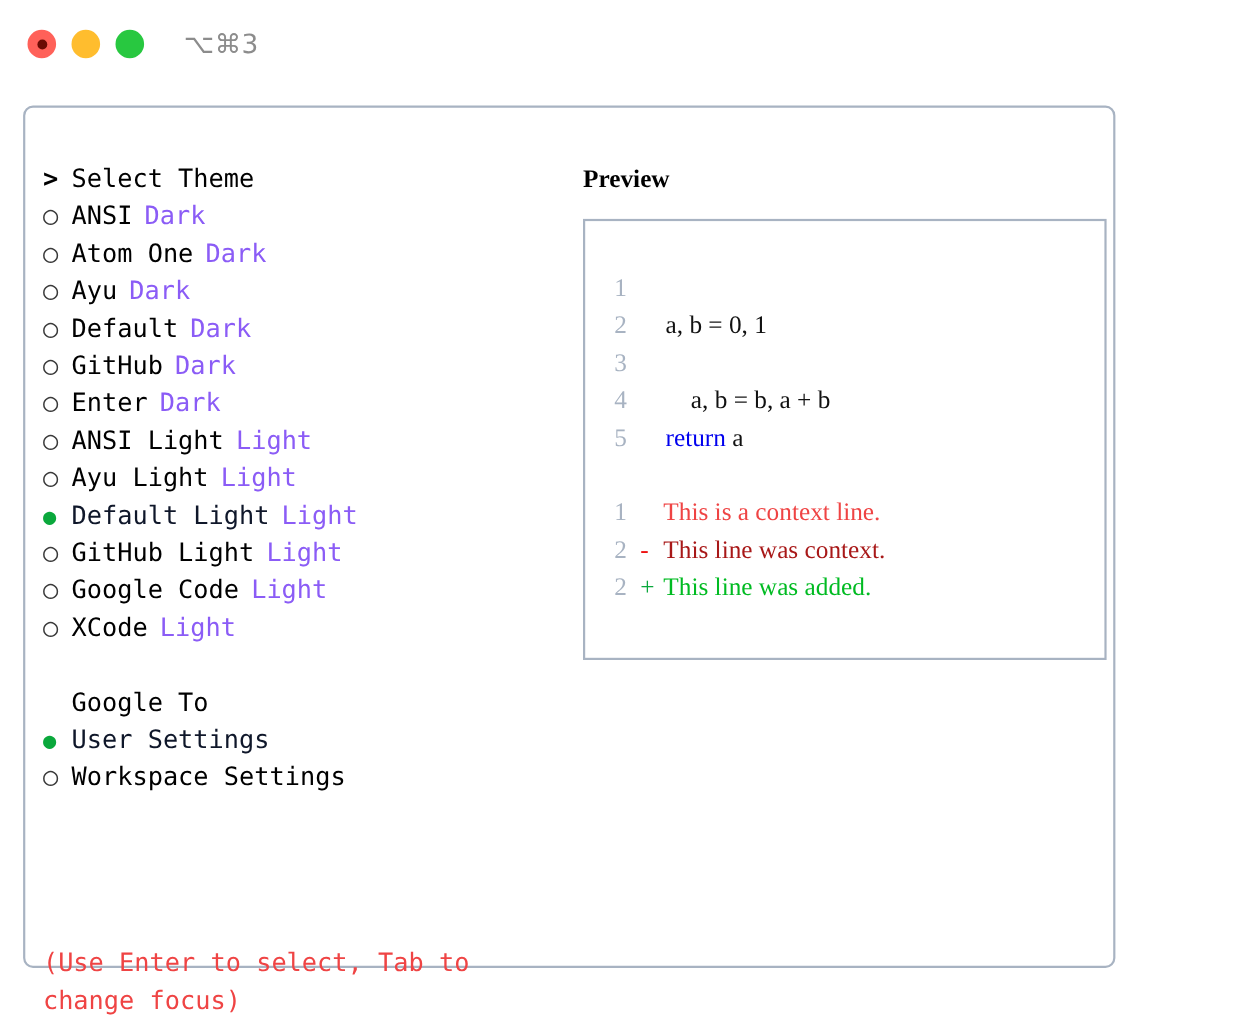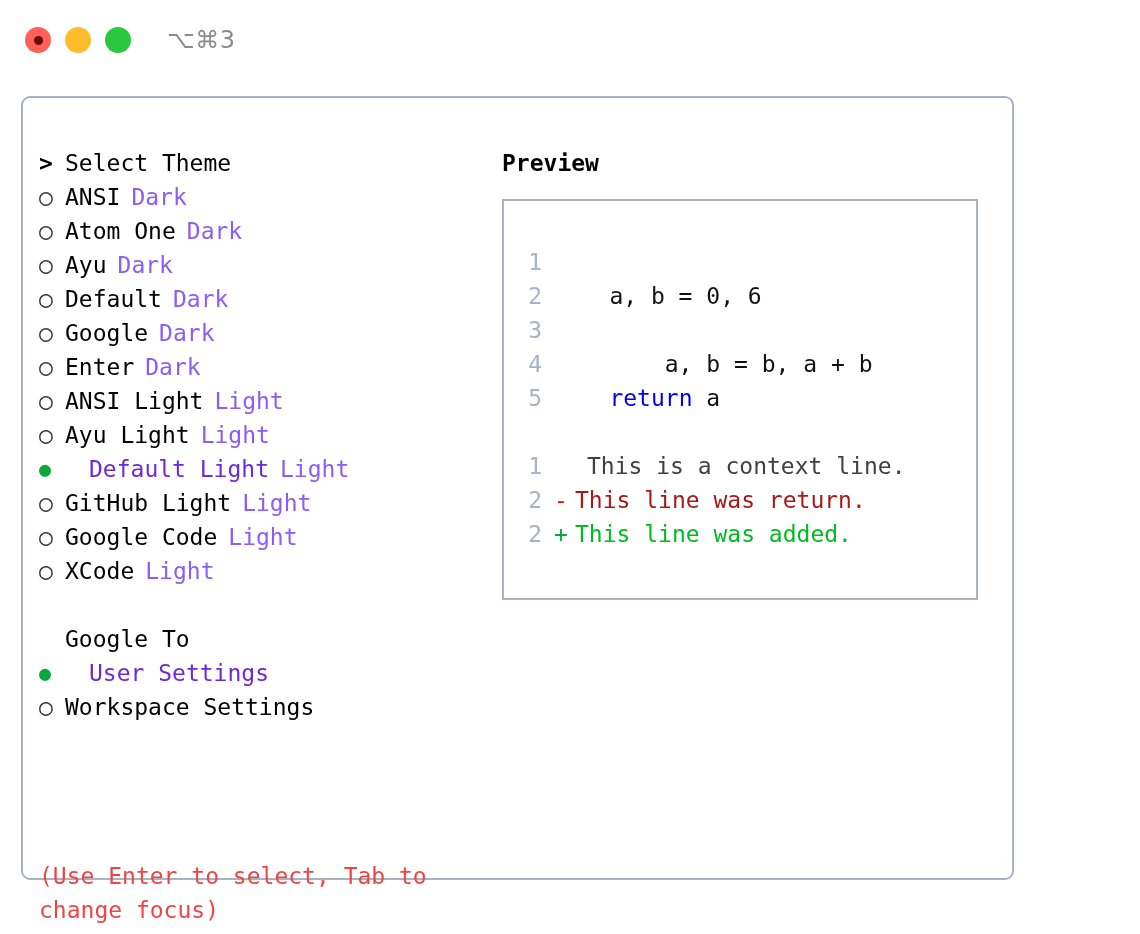--- a/index.html
+++ b/index.html
@@ -115,44 +115,45 @@
   }
   .marker.hollow { color: #3a3a3a; }
   .marker.filled { color: #0aa83c; font-size: 20px; }
   .marker.blank  { color: transparent; }
 
   .label { color: #000000; }
   .row.heading .label {
     font-weight: normal;
     color: #000000;
   }
-  .row.selected .label { color: #6d28d9; margin-left: 24px; }
+  .row.selected .label { color: #0f172a; }
   .variant {
     color: #8b5cf6;
     margin-left: 11px;
   }
   .spacer { height: 34px; }
 
   .hint {
     position: absolute;
     left: 16px;
     top: 761px;
     width: 420px;
     color: #ef4444;
     font-size: 23px;
     line-height: 34px;
     white-space: pre-wrap;
   }
 
   
   .right-col {
     position: absolute;
-    left: 479px;
+    left: 507px;
     top: 48px;
     width: 490px;
+    font-family: Liberation Serif, serif;
   }
   .preview-title {
     font-size: 23px;
     font-weight: bold;
     color: #000000;
     line-height: 34px;
   }
   .preview-box {
     margin-top: 19px;
     width: 476px;
@@ -187,21 +188,21 @@
   .gap { height: 34px; }
 
   .dmark {
     display: inline-block;
     width: 21px;
     flex: 0 0 21px;
   }
   .diff-ctx .dmark { color: #808080; }
   .diff-del .dmark { color: #ee1111; }
   .diff-add .dmark { color: #0aa83c; }
-  .diff-ctx .dtext { color: #404040; margin-left: 12px; }
+  .diff-ctx .dtext { color: #ef4444; }
   .diff-del .dtext { color: #a81818; }
   .diff-add .dtext { color: #00bb22; }
 </style>
 </head>
 <body>
 
 <div class="window">
 
   <div class="titlebar">
     <div class="traffic">
@@ -220,21 +221,21 @@
       <div class="left-col">
         <div class="row heading">
           <span class="marker caret">&gt;</span>
           <span class="label">Select Theme</span>
         </div>
         <div id="theme-rows">
             <div class="row"><span class="marker hollow">○</span><span class="label">ANSI</span><span class="variant">Dark</span></div>
             <div class="row"><span class="marker hollow">○</span><span class="label">Atom One</span><span class="variant">Dark</span></div>
             <div class="row"><span class="marker hollow">○</span><span class="label">Ayu</span><span class="variant">Dark</span></div>
             <div class="row"><span class="marker hollow">○</span><span class="label">Default</span><span class="variant">Dark</span></div>
-            <div class="row"><span class="marker hollow">○</span><span class="label">Google</span><span class="variant">Dark</span></div>
+            <div class="row"><span class="marker hollow">○</span><span class="label">GitHub</span><span class="variant">Dark</span></div>
             <div class="row"><span class="marker hollow">○</span><span class="label">Enter</span><span class="variant">Dark</span></div>
             <div class="row"><span class="marker hollow">○</span><span class="label">ANSI Light</span><span class="variant">Light</span></div>
             <div class="row"><span class="marker hollow">○</span><span class="label">Ayu Light</span><span class="variant">Light</span></div>
             <div class="row selected"><span class="marker filled">●</span><span class="label">Default Light</span><span class="variant">Light</span></div>
             <div class="row"><span class="marker hollow">○</span><span class="label">GitHub Light</span><span class="variant">Light</span></div>
             <div class="row"><span class="marker hollow">○</span><span class="label">Google Code</span><span class="variant">Light</span></div>
             <div class="row"><span class="marker hollow">○</span><span class="label">XCode</span><span class="variant">Light</span></div>
           </div>
 
         <div class="spacer"></div>
@@ -249,29 +250,29 @@
           </div>
       </div>
 
       <div class="hint">(Use Enter to select, Tab to change focus)</div>
 
       <div class="right-col">
         <div class="preview-title">Preview</div>
         <div class="preview-box">
           <div id="code-rows">
               <div class="code-line"><span class="lineno">1</span></div>
-              <div class="code-line"><span class="lineno">2</span><span class="code-text"><span class="plain">    a, b = 0, 6</span></span></div>
+              <div class="code-line"><span class="lineno">2</span><span class="code-text"><span class="plain">    a, b = 0, 1</span></span></div>
               <div class="code-line"><span class="lineno">3</span></div>
               <div class="code-line"><span class="lineno">4</span><span class="code-text"><span class="plain">        a, b = b, a + b</span></span></div>
               <div class="code-line"><span class="lineno">5</span><span class="code-text"><span class="plain">    </span><span class="kw">return</span><span class="plain"> a</span></span></div>
             </div>
           <div class="gap"></div>
           <div id="diff-rows">
               <div class="diff-line diff-ctx"><span class="lineno">1</span><span class="dmark"> </span><span class="dtext">This is a context line.</span></div>
-              <div class="diff-line diff-del"><span class="lineno">2</span><span class="dmark">-</span><span class="dtext">This line was return.</span></div>
+              <div class="diff-line diff-del"><span class="lineno">2</span><span class="dmark">-</span><span class="dtext">This line was context.</span></div>
               <div class="diff-line diff-add"><span class="lineno">2</span><span class="dmark">+</span><span class="dtext">This line was added.</span></div>
             </div>
         </div>
       </div>
 
     </div>
   </div>
 </div>
 
 </body></html>

